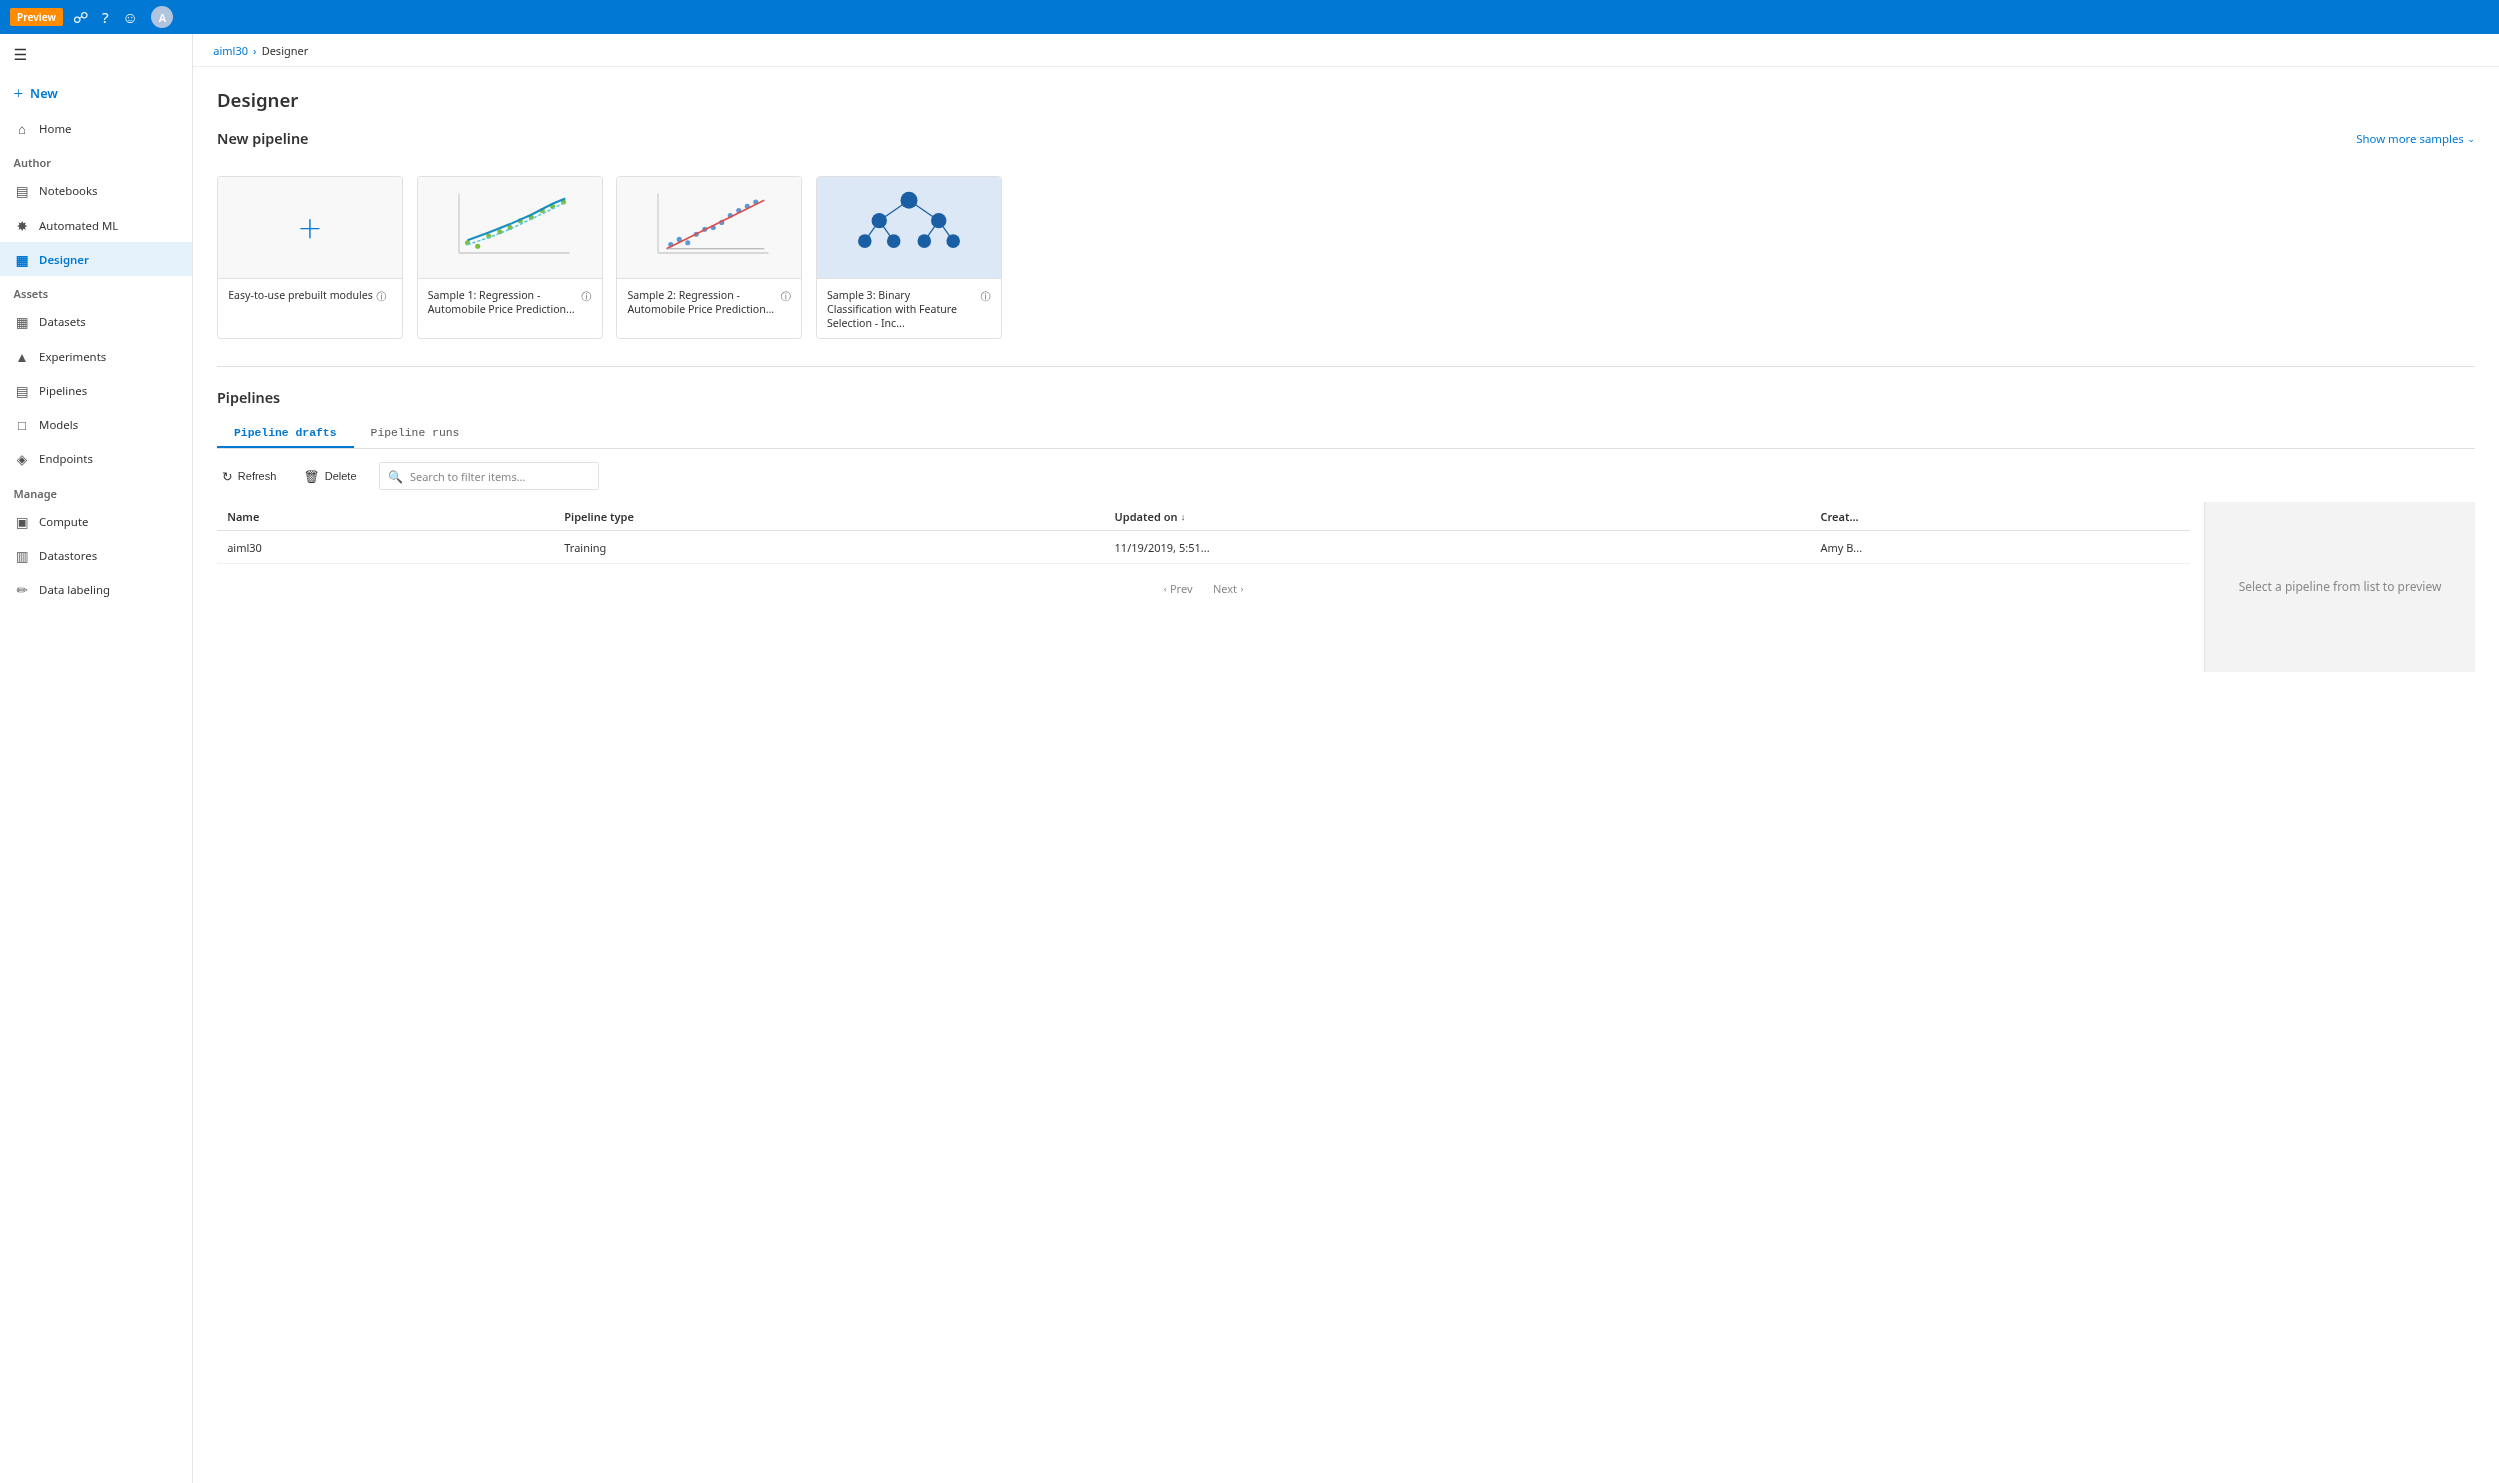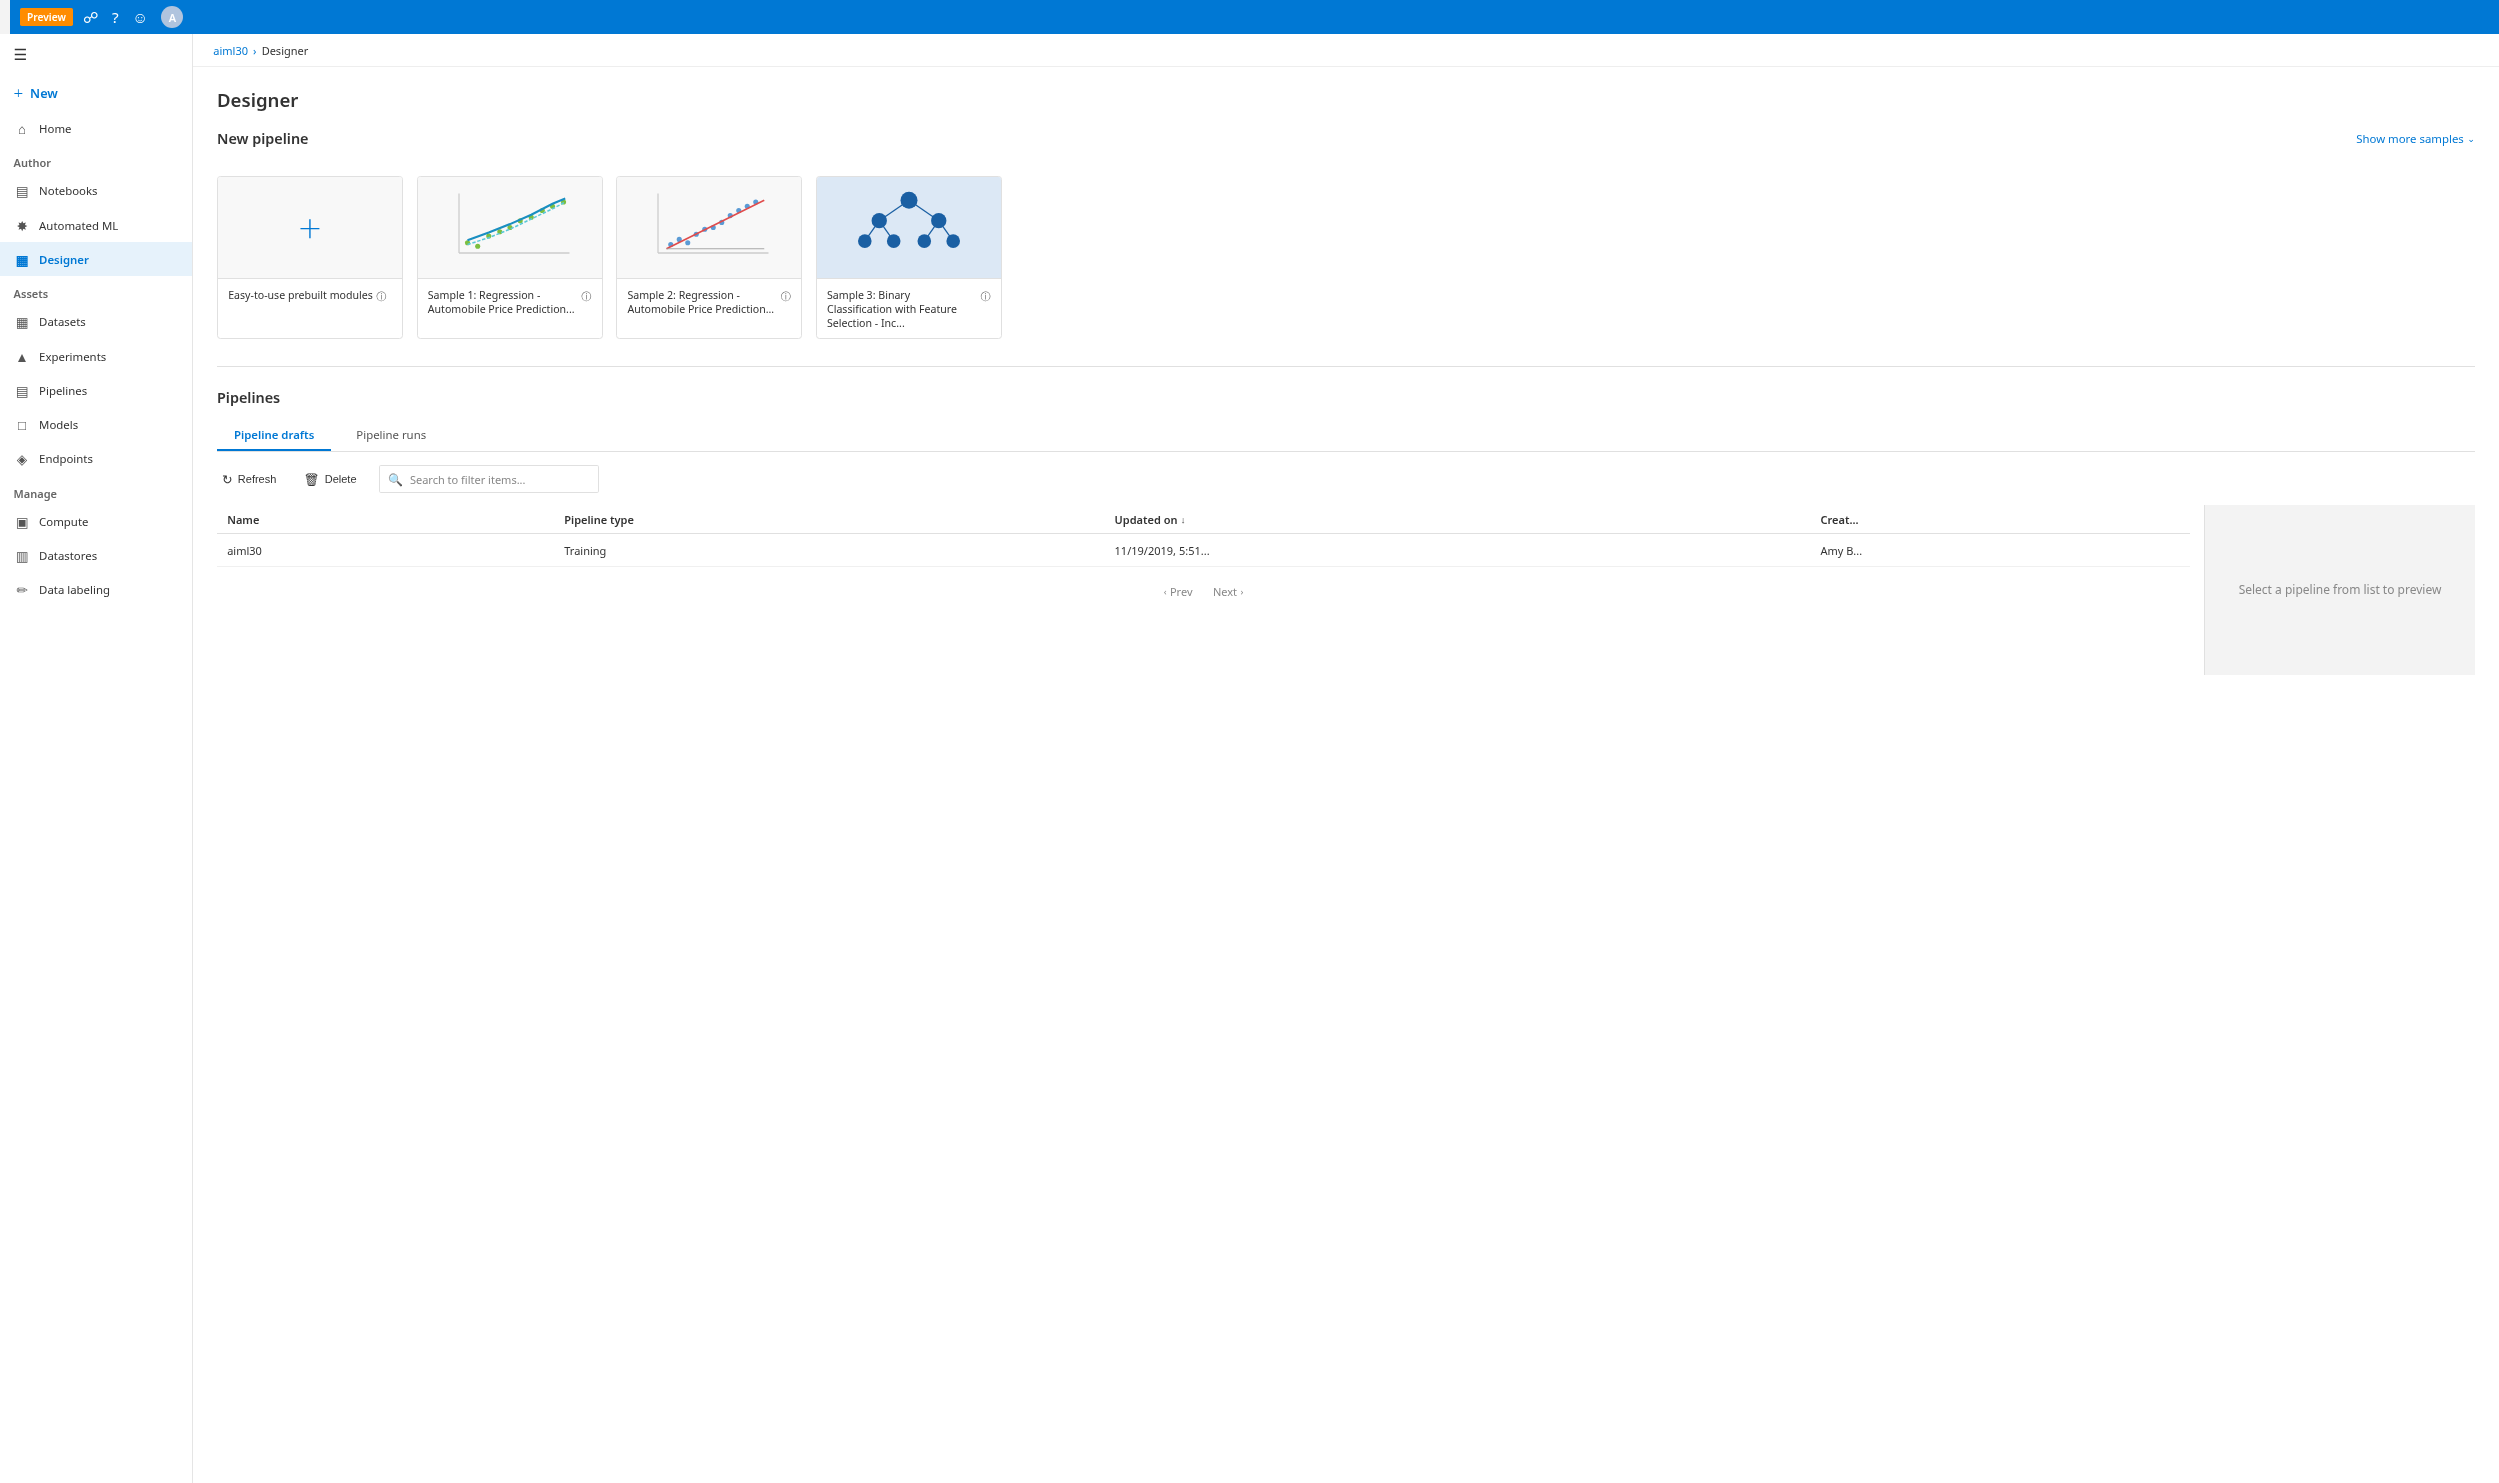--- a/index.html
+++ b/index.html
@@ -1,19 +1,19 @@
 <!DOCTYPE html>
 <html style="font-size:13.6px"><head>
   <meta charset="utf-8">
   <style>
     * { box-sizing: border-box; margin: 0; padding: 0; }
     body { font-family: 'Segoe UI', system-ui, sans-serif; font-size: 12px; background: #f3f3f3; color: #333; height: 100vh; display: flex; flex-direction: column; overflow: hidden; }
 
     
-    .topbar { display: flex; align-items: center; background: #0078d4; color: white; height: 34px; padding: 0 10.2px; gap: 10.2px; flex-shrink: 0; margin-left: 10px; }
+    .topbar { display: flex; align-items: center; background: #0078d4; color: white; height: 34px; padding: 0 10.2px; gap: 10.2px; flex-shrink: 0; }
     .topbar-preview { background: #ff8c00; color: white; font-size: 10.2px; font-weight: 600; padding: 1.7px 6.8px; border-radius: 1.7px; }
     .topbar-title { font-size: 12px; font-weight: 400; flex: 1; }
     .topbar-icons { display: flex; gap: 13.6px; align-items: center; }
     .topbar-icon { color: white; font-size: 15.3px; cursor: pointer; }
 
     
     .main-layout { display: flex; flex: 1; overflow: hidden; }
 
     
     .sidebar { width: 193px; background: #fff; border-right: 0.8px solid #e5e5e5; display: flex; flex-direction: column; overflow-y: auto; flex-shrink: 0; }
@@ -52,21 +52,21 @@
     .card-info-icon { color: #666; font-size: 10.2px; margin-top: 0.8px; }
 
     
     .chart-svg { width: 136px; height: 85px; }
 
     
     .section-divider { border: none; border-top: 0.8px solid #e0e0e0; margin: 3.4px 0 20.3px; }
 
     
     .pipelines-section-title { font-size: 14.4px; font-weight: 600; color: #333; margin-bottom: 13.6px; }
-    .tabs { display: flex; gap: 8px; border-bottom: 0.8px solid #e0e0e0; margin-bottom: 13.6px; }
+    .tabs { display: flex; gap: 0; border-bottom: 0.8px solid #e0e0e0; margin-bottom: 13.6px; font-family: Liberation Mono, monospace; }
     .tab { padding: 6.8px 17px; font-size: 11.4px; cursor: pointer; color: #555; border-bottom: 2.5px solid transparent; }
     .tab.active { color: #0078d4; border-bottom-color: #0078d4; font-weight: 600; }
 
     
     .toolbar { display: flex; align-items: center; gap: 17px; margin-bottom: 12px; }
     .toolbar-btn { display: flex; align-items: center; gap: 5.1px; font-size: 11px; color: #333; cursor: pointer; background: none; border: none; padding: 3.4px 5.1px; }
     .toolbar-btn .btn-icon { font-size: 12.7px; }
     .search-box { display: flex; align-items: center; gap: 6.8px; border: 0.8px solid #e0e0e0; border-radius: 1.7px; padding: 4.2px 8.5px; flex: 0 0 220px; color: #888; font-size: 11px; }
     .search-icon { font-size: 12px; }
 

